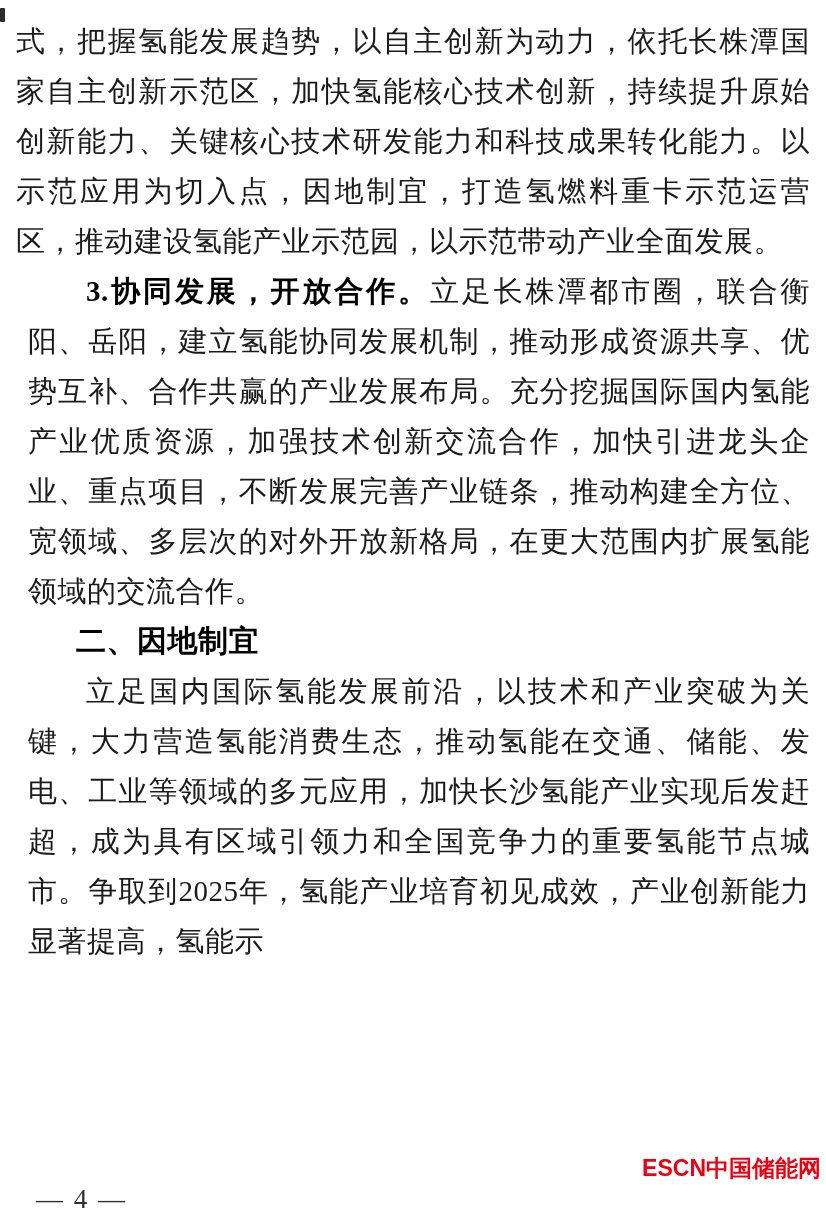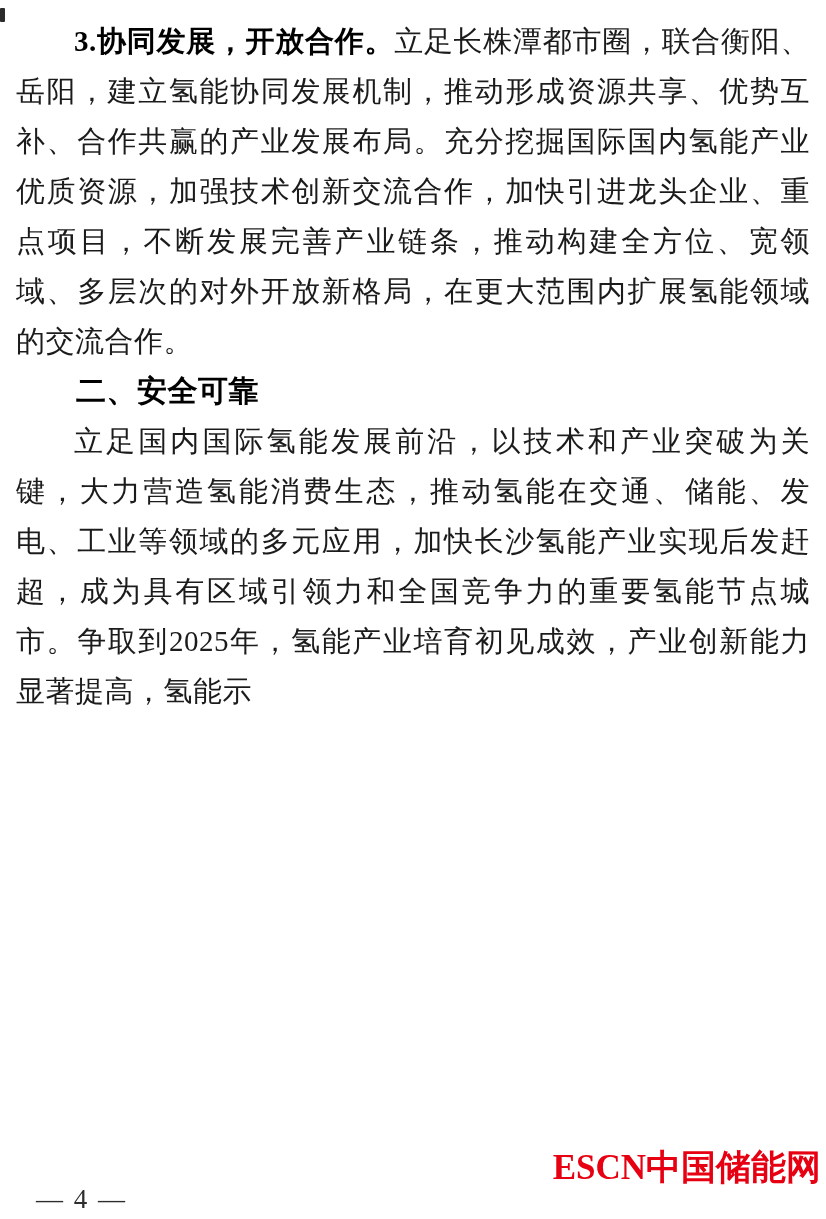--- a/index.html
+++ b/index.html
@@ -27,20 +27,21 @@
     font-size: 29px;
     line-height: 50px;
     text-align: justify;
     letter-spacing: 0.5px;
   }
   .para {
     margin: 0;
   }
   .para.indent {
     text-indent: 2em;
+    margin-left: 12px;
   }
   .lead-bold {
     font-weight: bold;
     color: #000000;
   }
   .section-heading {
     margin: 0;
     text-indent: 2em;
     font-weight: bold;
     font-size: 30px;
@@ -63,41 +64,42 @@
     top: 1184px;
     font-size: 27px;
     line-height: 30px;
     color: #2e2e2e;
     letter-spacing: 2px;
   }
   .watermark {
     position: absolute;
     right: 5px;
     top: 1148px;
-    font-size: 35px;
+    font-size: 23px;
     line-height: 40px;
     font-weight: bold;
-    font-family: Liberation Serif, serif;
+    font-family: Liberation Sans, sans-serif;
     white-space: nowrap;
   }
 </style>
 </head>
 <body>
 
 <div class="page">
 
   <div class="corner-artifact"></div>
 
   <div class="body-text">
 
+    <p class="para">式，把握氢能发展趋势，以自主创新为动力，依托长株潭国家自主创新示范区，加快氢能核心技术创新，持续提升原始创新能力、关键核心技术研发能力和科技成果转化能力。以示范应用为切入点，因地制宜，打造氢燃料重卡示范运营区，推动建设氢能产业示范园，以示范带动产业全面发展。</p>
 
     <p class="para indent"><span class="lead-bold">3.协同发展，开放合作。</span><span>立足长株潭都市圈，联合衡阳、岳阳，建立氢能协同发展机制，推动形成资源共享、优势互补、合作共赢的产业发展布局。充分挖掘国际国内氢能产业优质资源，加强技术创新交流合作，加快引进龙头企业、重点项目，不断发展完善产业链条，推动构建全方位、宽领域、多层次的对外开放新格局，在更大范围内扩展氢能领域的交流合作。</span></p>
 
 
-    <h2 class="section-heading">二、安全可靠</h2>
+    <h2 class="section-heading">二、因地制宜</h2>
 
     <p class="para indent">立足国内国际氢能发展前沿，以技术和产业突破为关键，大力营造氢能消费生态，推动氢能在交通、储能、发电、工业等领域的多元应用，加快长沙氢能产业实现后发赶超，成为具有区域引领力和全国竞争力的重要氢能节点城市。争取到2025年，氢能产业培育初见成效，产业创新能力显著提高，氢能示</p>
 
   </div>
 
   <div class="page-number">— 4 —</div>
 
   <div class="watermark" style="color: rgb(230, 0, 18);">ESCN中国储能网</div>
 
 </div>

